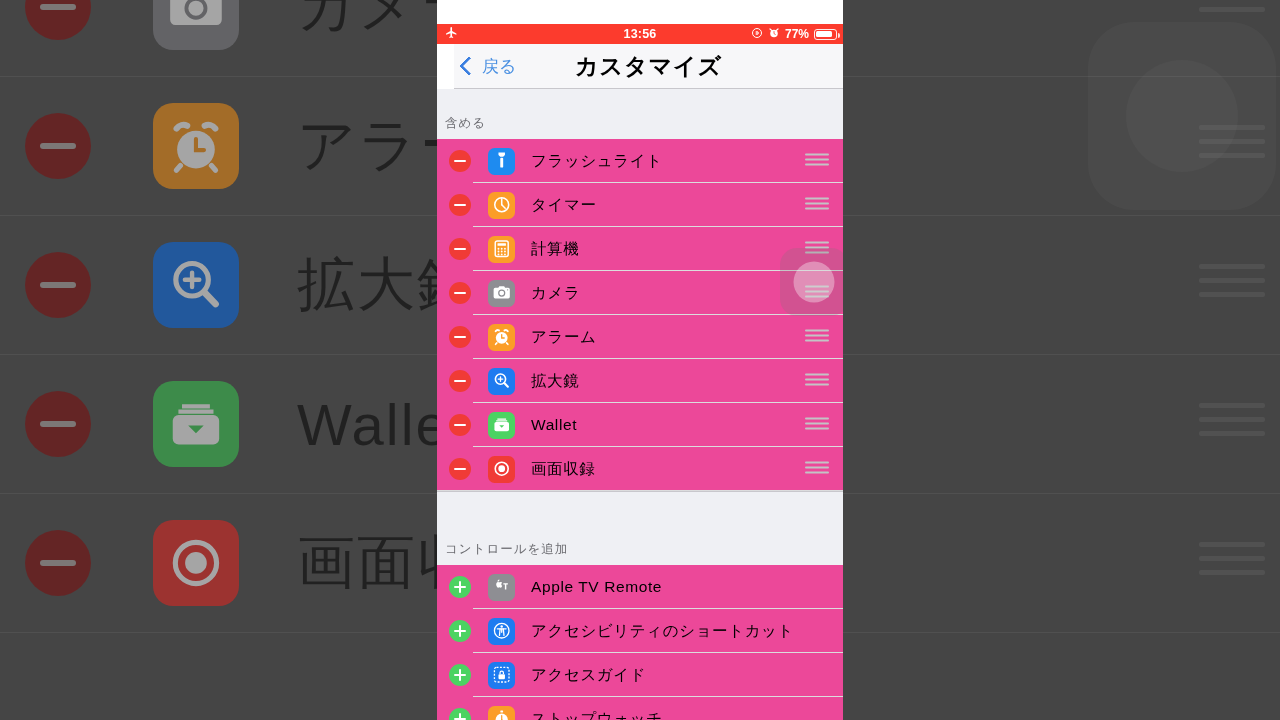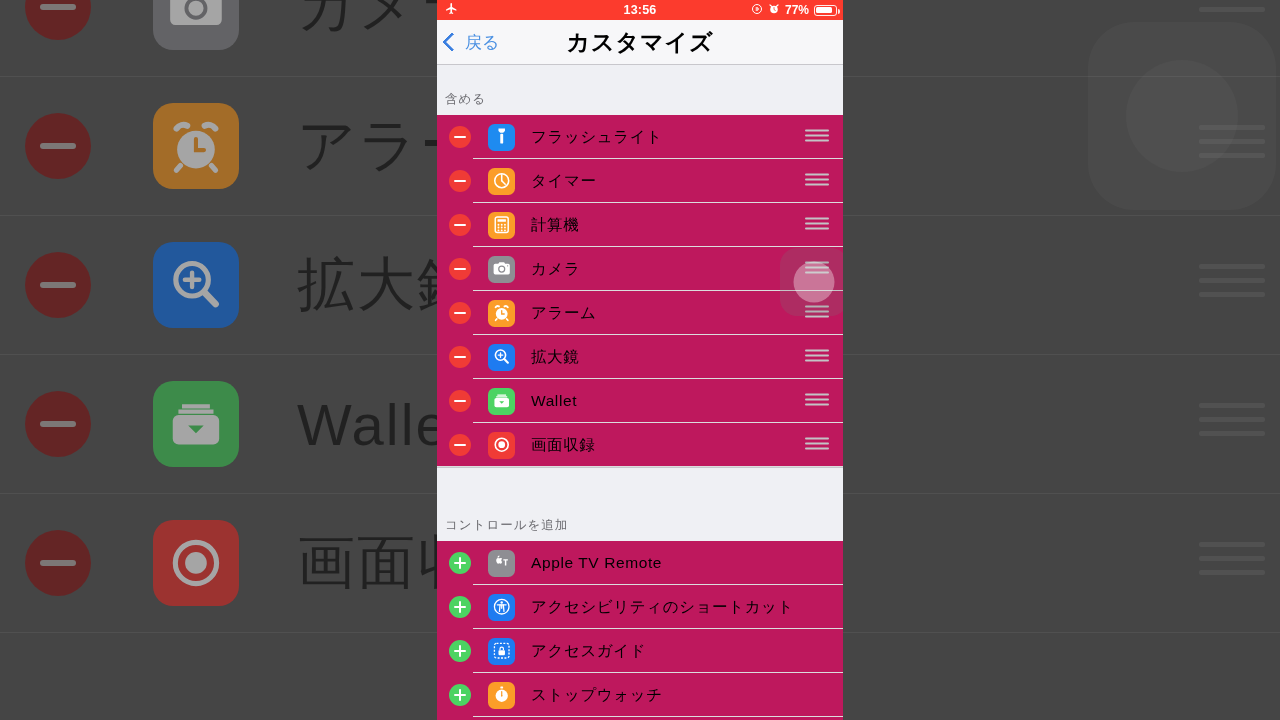--- a/index.html
+++ b/index.html
@@ -135,20 +135,21 @@
 
   
   .statusbar {
     height: 20px;
     background: #fc3b2d;
     color: #ffffff;
     display: flex;
     align-items: center;
     font-size: 12px;
     position: relative;
+    margin-top: 24px;
   }
   .sb-left {
     position: absolute;
     left: 8px;
     display: flex;
     align-items: center;
     gap: 4px;
   }
   .sb-center {
     position: absolute;
@@ -196,20 +197,21 @@
   }
 
   
   .navbar {
     height: 44px;
     background: #f7f7f9;
     border-bottom: 1px solid #c8c7cc;
     position: relative;
     display: flex;
     align-items: center;
+    margin-left: 17px;
   }
   .nav-back {
     position: absolute;
     left: 8px;
     display: flex;
     align-items: center;
     color: #4a90e2;
     font-size: 17px;
     cursor: pointer;
   }
@@ -249,21 +251,21 @@
     letter-spacing: 1px;
     box-sizing: border-box;
   }
   .section-header.first { height: 50px; }
   .section-header.second { height: 74px; border-top: 1px solid #c8c7cc; }
 
   .row {
     height: 44px;
     display: flex;
     align-items: center;
-    background: #be185d;
+    background: #ec4899;
     position: relative;
     padding-left: 12px;
     box-sizing: border-box;
   }
   .row::after {
     content: "";
     position: absolute;
     left: 36px;
     right: 0;
     bottom: 0;

